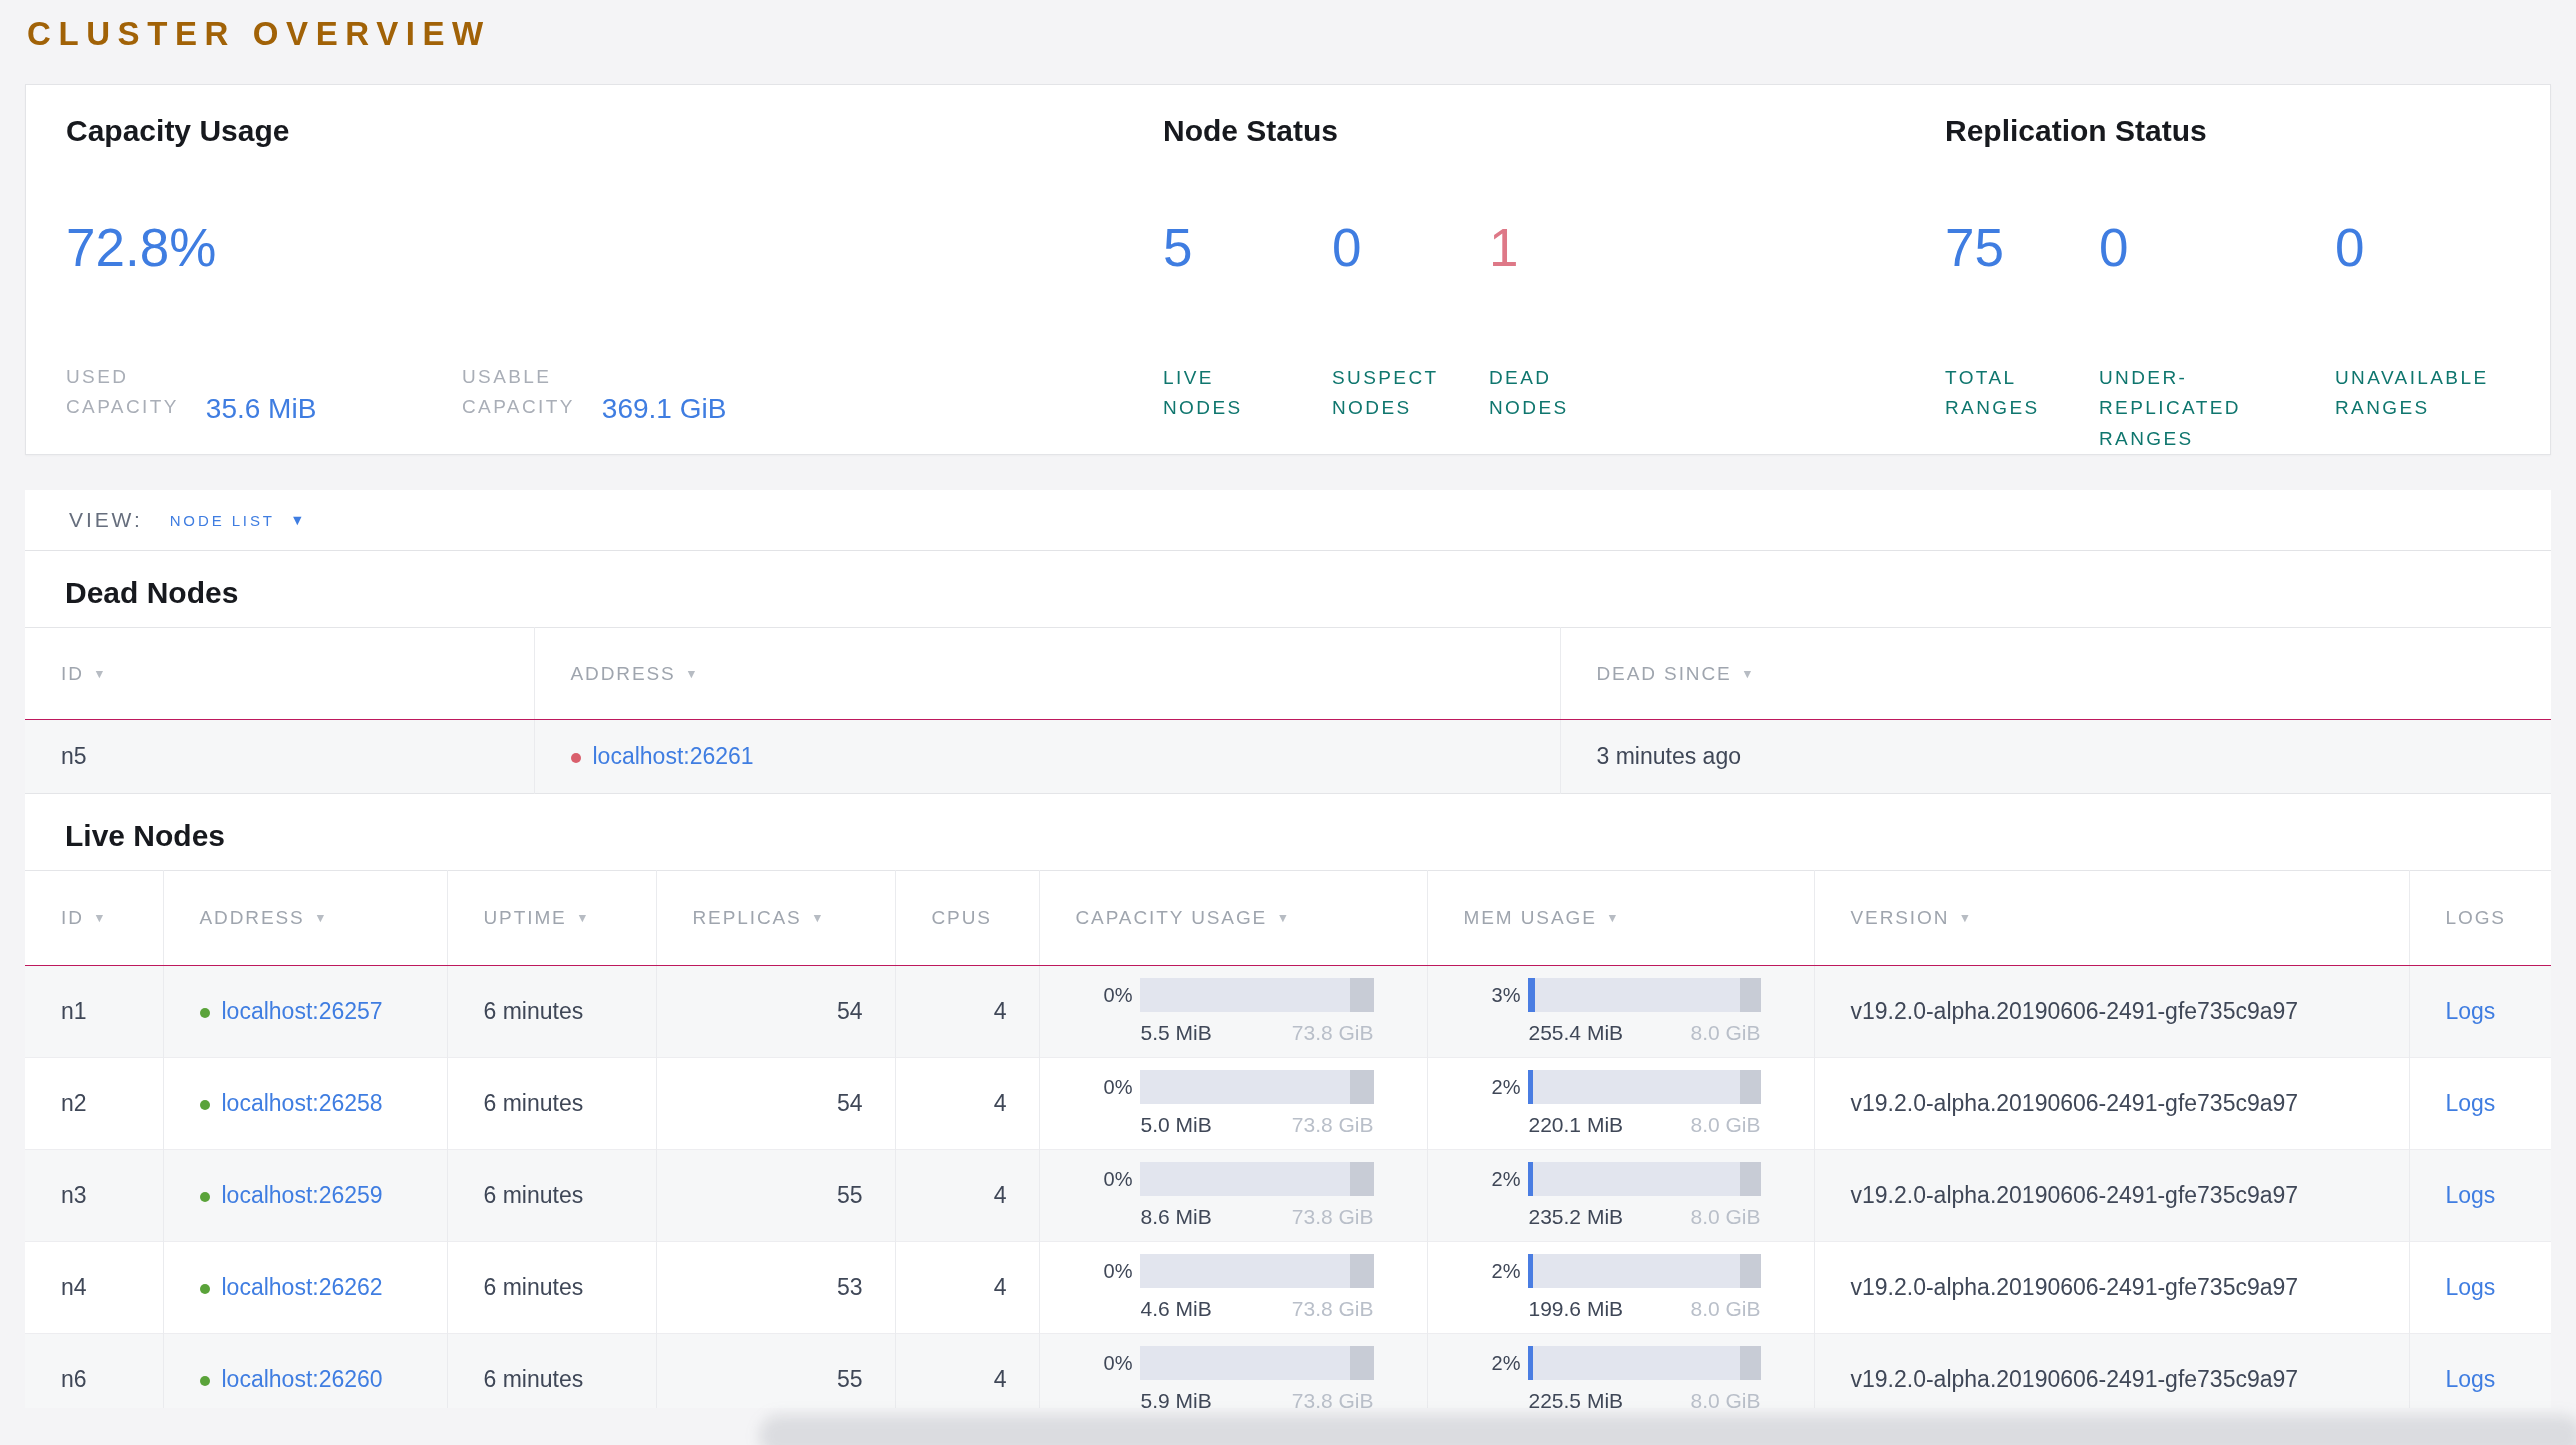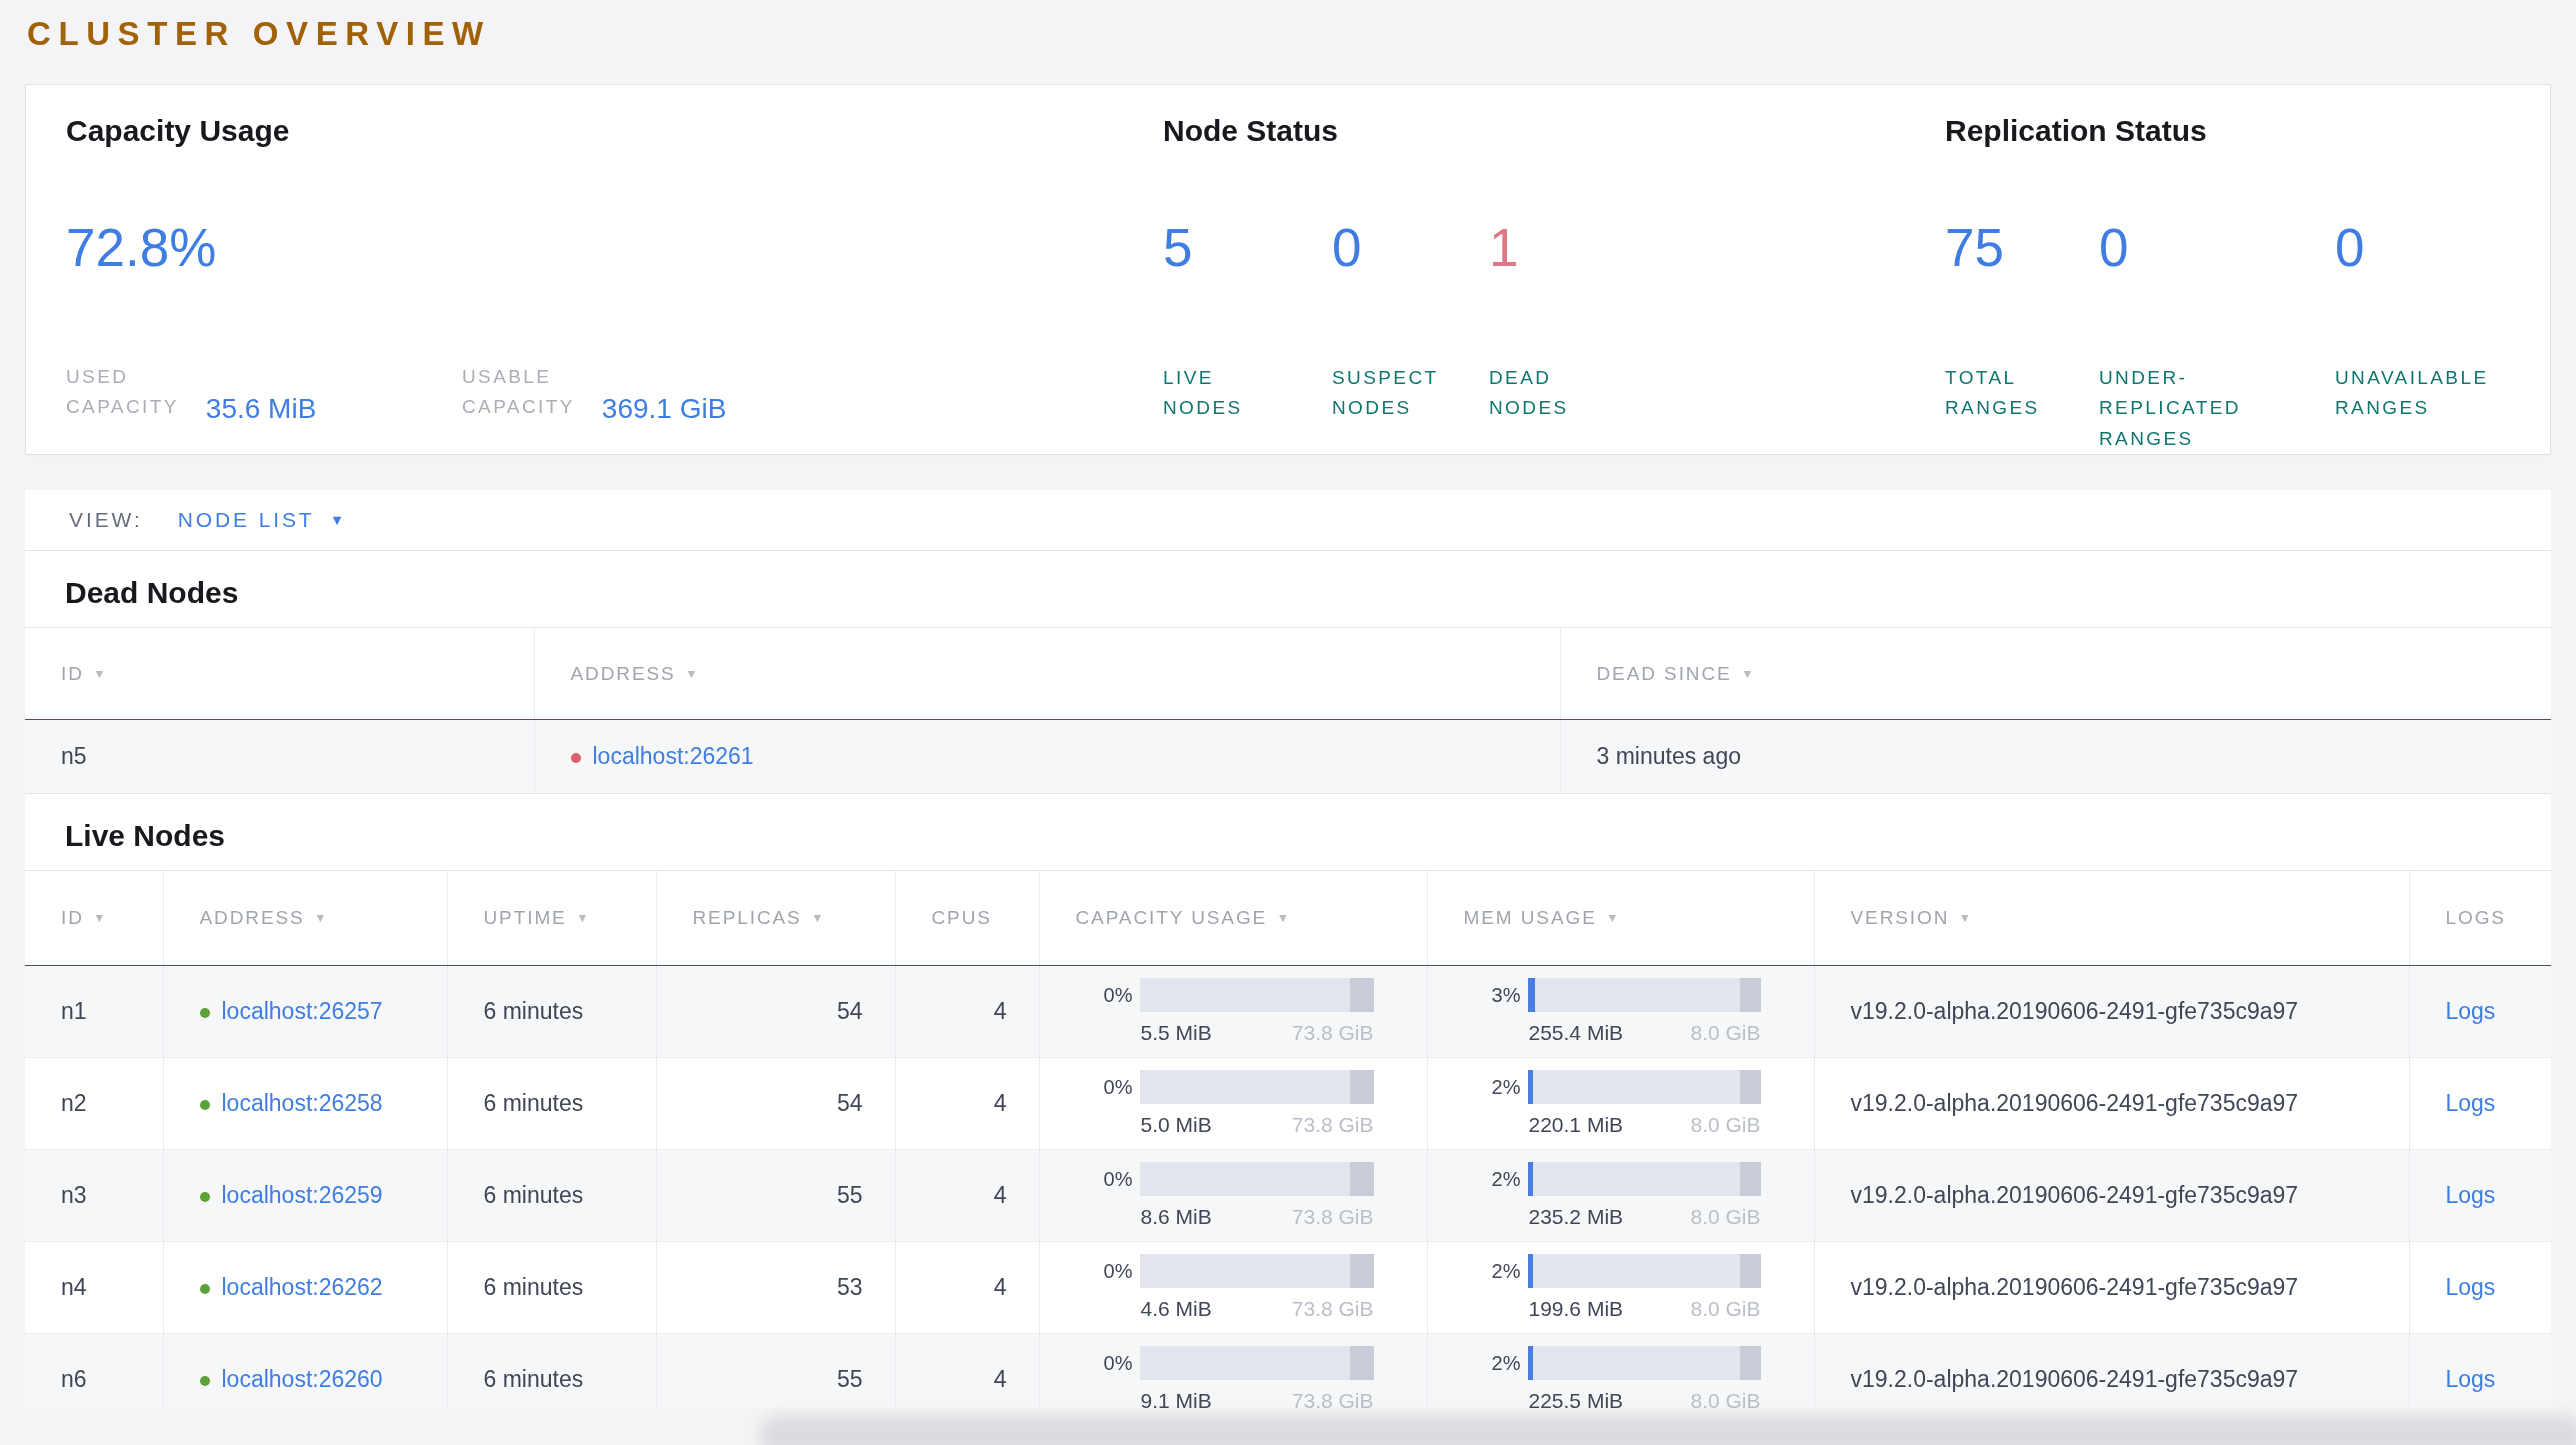--- a/index.html
+++ b/index.html
@@ -49,21 +49,21 @@
   .panel-repl .metric:nth-child(1){ width:154px; }
   .panel-repl .metric:nth-child(2){ width:236px; }
   .panel-repl .metric:nth-child(3){ width:202px; }
   
   .viewbar {
     position:absolute; left:25px; top:490px; width:2526px; height:61px;
     background:#ffffff; border-bottom:1px solid #e2e3e6; box-shadow:0 1px 0 rgba(0,0,0,0.03);
     display:flex; align-items:center; padding-left:44px;
   }
   .view-label { font-size:21px; letter-spacing:2.9px; color:#666e7d; }
-  .view-selected { font-size:21px; letter-spacing:2.9px; color:var(--blue); margin-left:35px; cursor:pointer; }
+  .view-selected { font-size:15px; letter-spacing:2.9px; color:var(--blue); margin-left:27px; cursor:pointer; }
   .view-caret { font-size:14.3px; color:var(--blue); margin-left:15.3px; cursor:pointer; }
   
   .content {
     position:absolute; left:25px; top:551px; width:2526px; height:857px;
     background:#ffffff; overflow:hidden;
   }
   .section-heading { margin:25px 0 0 40px; font-size:30px; font-weight:700; color:#17191e; }
   table { border-collapse:collapse; width:2526px; table-layout:fixed; margin-top:17px; }
   table { border-top:1px solid #e4e5e8; border-bottom:1px solid #e4e5e8; }
   th, td { vertical-align:middle; text-align:left; }
@@ -394,21 +394,21 @@
           <td class="bar-cell">
             <div class="bargroup">
               <div class="bar-line">
                 <span class="bar-pct">0%</span>
                 <div class="cellbar">
                   <div class="fill" style="width: 0%;"></div>
                   <div class="reserve" style="width: 10%;"></div>
                 </div>
               </div>
               <div class="bar-vals">
-                <span class="bar-used">9.1 MiB</span>
+                <span class="bar-used">5.9 MiB</span>
                 <span class="bar-total">73.8 GiB</span>
               </div>
             </div>
           </td>
           <td class="bar-cell">
             <div class="bargroup">
               <div class="bar-line">
                 <span class="bar-pct">2%</span>
                 <div class="cellbar">
                   <div class="fill" style="width: 2%;"></div>

